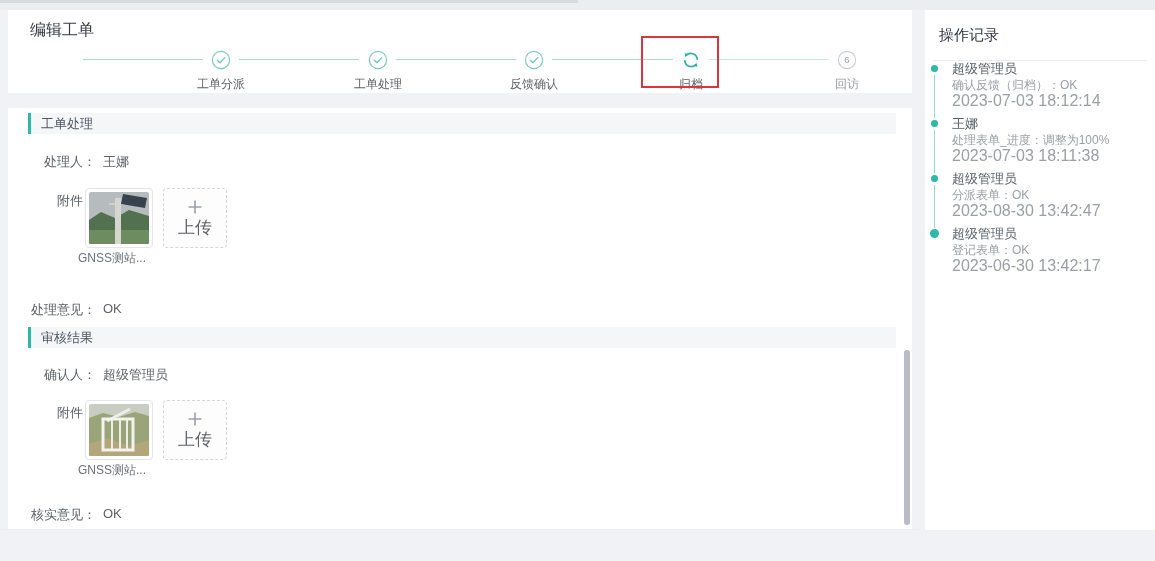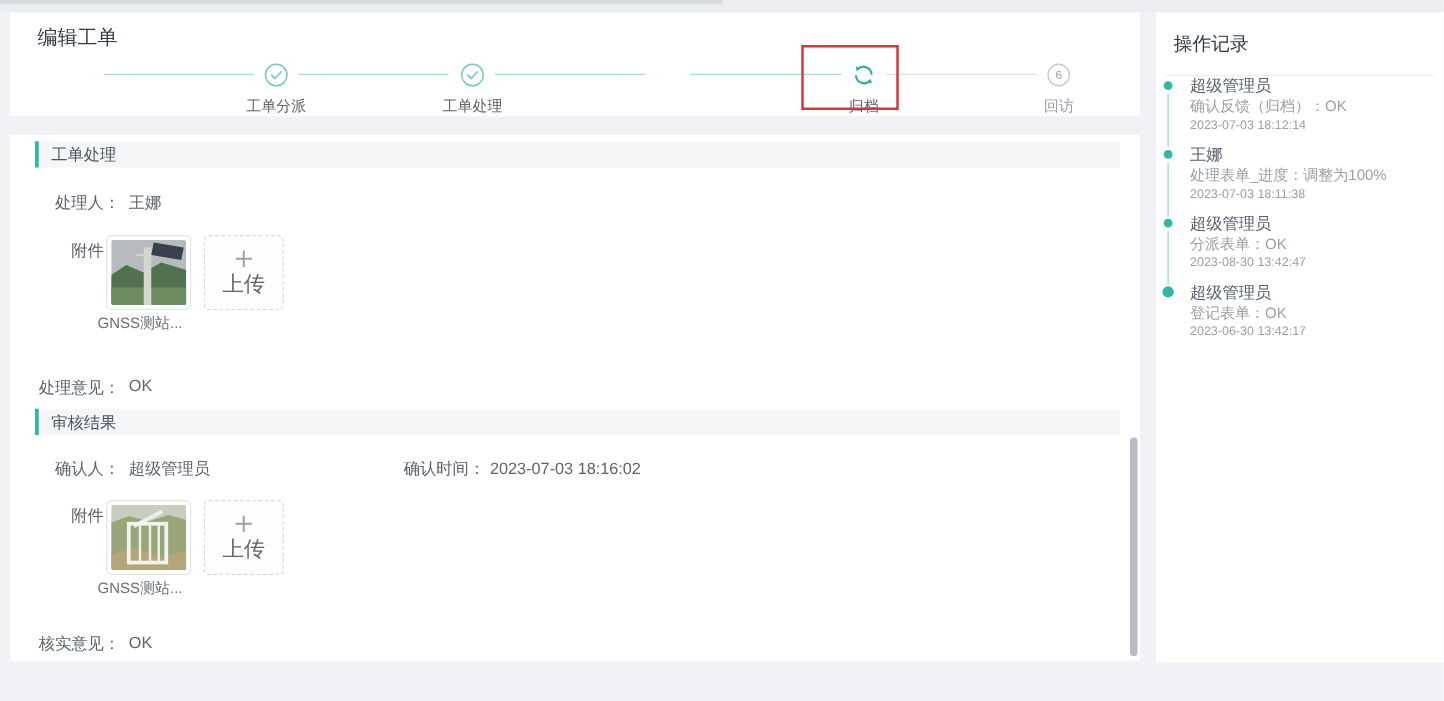--- a/index.html
+++ b/index.html
@@ -57,21 +57,21 @@
   
   .oplog-title { position:absolute; left:14px; top:16px; font-size:15px; color:#2f3845; }
   .oplog-divider { position:absolute; left:8px; top:50px; width:214px; height:1px; background:#eceef1; }
   .timeline { position:absolute; left:0; top:52px; width:230px; }
   .tl-item { position:relative; padding:0 10px 10px 27px; }
   .tl-dot { position:absolute; left:6px; top:3px; width:7px; height:7px; border-radius:50%; background:#2cb9a8; }
   .tl-item.last .tl-dot { left:5px; top:2px; width:9px; height:9px; }
   .tl-line { position:absolute; left:9px; top:13px; bottom:-1px; width:1px; background:#9ed8cd; }
   .tl-user { font-size:13px; color:#57606a; line-height:14px; }
   .tl-action { margin-top:3px; font-size:12px; color:#9aa0a6; line-height:13px; }
-  .tl-time { margin-top:2px; font-size:10px; color:#9aa0a6; line-height:13px; }
+  .tl-time { margin-top:2px; font-size:16px; color:#9aa0a6; line-height:13px; }
 </style>
 </head>
 <body>
 
 <div class="stage">
 
   <div class="topstrip">
     <div class="topstrip-edge"></div>
   </div>
 
@@ -94,20 +94,29 @@
       <div class="s-label">工单分派</div>
     </div>
     <div class="step step3">
       <span class="s-icon">
         <svg viewBox="0 0 20 20" width="20" height="20">
             <circle cx="10" cy="10" r="8.6" fill="#fff" stroke="#7cc9bc" stroke-width="1.2"></circle>
             <path d="M6.3 10.2 L9 12.8 L13.8 7.6" fill="none" stroke="#7cc9bc" stroke-width="1.4" stroke-linecap="round" stroke-linejoin="round"></path>
           </svg>
       </span>
       <div class="s-label">工单处理</div>
+    </div>
+    <div class="step step4">
+      <span class="s-icon">
+        <svg viewBox="0 0 20 20" width="20" height="20">
+            <circle cx="10" cy="10" r="8.6" fill="#fff" stroke="#7cc9bc" stroke-width="1.2"></circle>
+            <path d="M6.3 10.2 L9 12.8 L13.8 7.6" fill="none" stroke="#7cc9bc" stroke-width="1.4" stroke-linecap="round" stroke-linejoin="round"></path>
+          </svg>
+      </span>
+      <div class="s-label">反馈确认</div>
     </div>
     <div class="step step5">
       <span class="s-icon">
         <svg viewBox="0 0 20 20" width="20" height="20">
           <path d="M16.2 9.2 A6.4 6.4 0 0 0 5.2 5.4" fill="none" stroke="#29b3a3" stroke-width="1.7" stroke-linecap="round"></path>
           <polygon points="3.6,3.2 6.9,4.1 4.3,7.1" fill="#29b3a3"></polygon>
           <path d="M3.8 10.8 A6.4 6.4 0 0 0 14.8 14.6" fill="none" stroke="#29b3a3" stroke-width="1.7" stroke-linecap="round"></path>
           <polygon points="16.4,16.8 13.1,15.9 15.7,12.9" fill="#29b3a3"></polygon>
         </svg>
       </span>
@@ -160,23 +169,20 @@
     <div class="flabel" style="top:193px;">处理意见：</div>
     <div class="fvalue" style="top:193px;">OK</div>
 
     <div class="section-bar" style="top:219px;">
       <div class="section-accent"></div>
       <div class="section-title">审核结果</div>
     </div>
 
     <div class="flabel" style="top:258px;">确认人：</div>
     <div class="fvalue" style="top:258px;">超级管理员</div>
-    <div class="tgroup" style="top:258px;">
-      <span>确认时间：</span><span class="tv">2023-07-03 18:16:02</span>
-    </div>
 
     <div class="flabel" style="top:296px;">附件：</div>
     <div class="thumb" style="top:292px;">
       <svg viewBox="0 0 60 52" preserveAspectRatio="none">
         <rect x="0" y="0" width="60" height="52" fill="#c7cdc0"></rect>
         <polygon points="0,14 14,9 30,13 46,8 60,12 60,52 0,52" fill="#9aa479"></polygon>
         <polygon points="0,40 18,34 40,42 60,36 60,52 0,52" fill="#b3a67b"></polygon>
         <line x1="18" y1="17" x2="41" y2="5" stroke="#eceee8" stroke-width="3"></line>
         <rect x="14" y="15" width="30" height="31" fill="none" stroke="#f2f2ee" stroke-width="3"></rect>
         <line x1="23" y1="16" x2="23" y2="45" stroke="#eceee8" stroke-width="2"></line>

